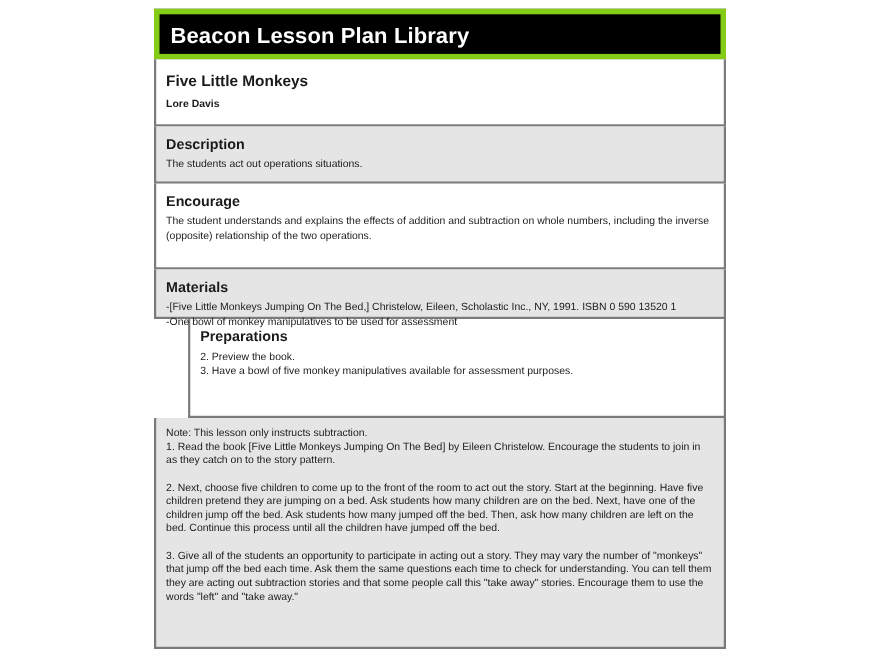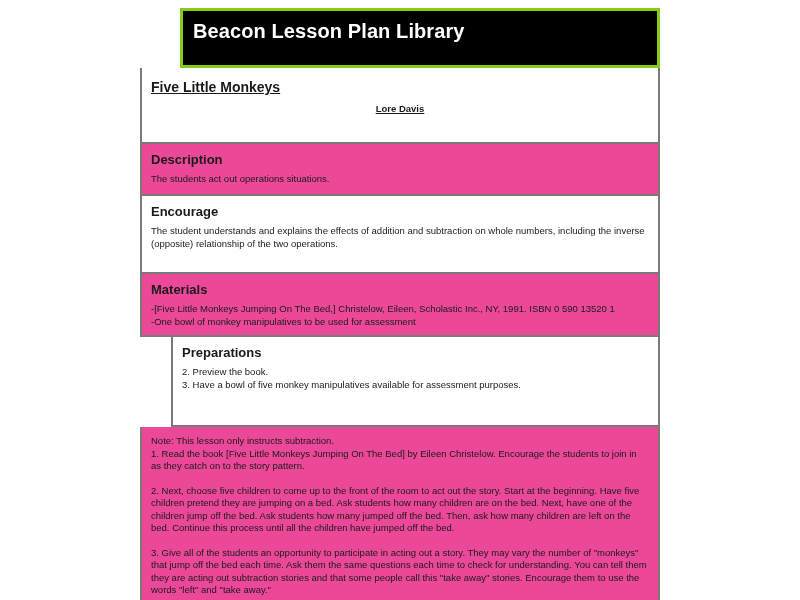--- a/index.html
+++ b/index.html
@@ -1,31 +1,31 @@
 <!DOCTYPE html>
 <html><head>
 <meta charset="utf-8">
 <style>
   html, body { margin: 0; padding: 0; background: #ffffff; }
   body { width: 800px; height: 600px; overflow: hidden; position: relative; font-family: "Liberation Sans", sans-serif; color: #1a1a1a; }
   .page { position: absolute; left: 140px; top: 8px; width: 520px; }
-  .header { background: #000; color: #fff; height: 60px; box-sizing: border-box; padding: 9px 10px 0 10px; border: 3px solid #84cc16; margin-left: 40px; }
+  .header { background: #000; color: #fff; height: 46px; box-sizing: border-box; padding: 9px 10px 0 10px; border: 5px solid #84cc16; }
   .header h1 { margin: 0; font-size: 20px; font-weight: bold; letter-spacing: 0.1px; }
   .section { border-left: 2px solid #7a7a7a; border-right: 2px solid #7a7a7a; border-bottom: 2px solid #7a7a7a; box-sizing: border-box; padding: 8px 9px 10px 9px; background: #fff; }
-  .section.gray { background: #ec4899; }
+  .section.gray { background: #e5e5e5; }
   .section h2 { margin: 0 0 6px 0; font-size: 13px; font-weight: bold; }
   .title-section h2 { font-size: 14px; margin: 3px 0 8px 0; }
-  .meta { font-size: 9.5px; font-weight: bold; line-height: 12px; text-align: center; }
+  .meta { font-size: 9.5px; font-weight: bold; line-height: 12px; }
   .body-text { font-size: 9.5px; line-height: 12.5px; }
   .para { margin: 0; }
   .gap { height: 12px; }
-  .sec-title { height: 76px; text-decoration: underline; }
+  .sec-title { height: 61px; }
   .sec-desc { height: 52px; }
   .sec-obj { height: 78px; }
-  .sec-mat { height: 63px; }
+  .sec-mat { height: 45px; }
   .sec-prep { height: 90px; margin-left: 31px; }
   .sec-proc { height: 210px; }
 </style>
 </head>
 <body>
 
 <div class="page">
   <div class="header">
     <h1>Beacon Lesson Plan Library</h1>
   </div>

